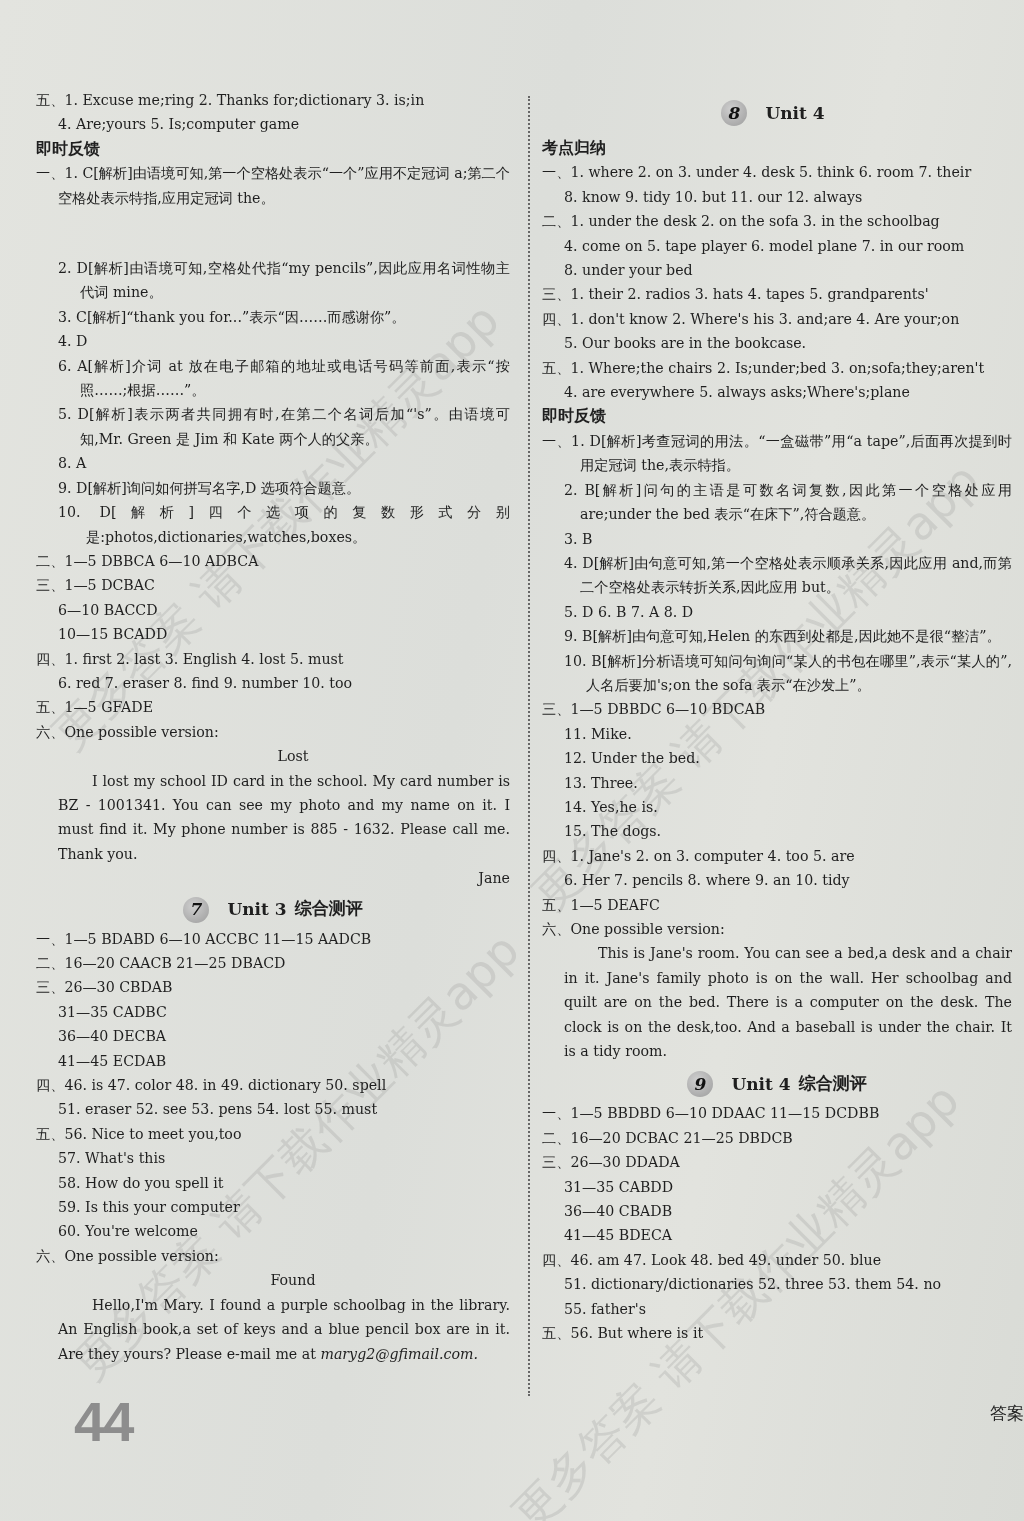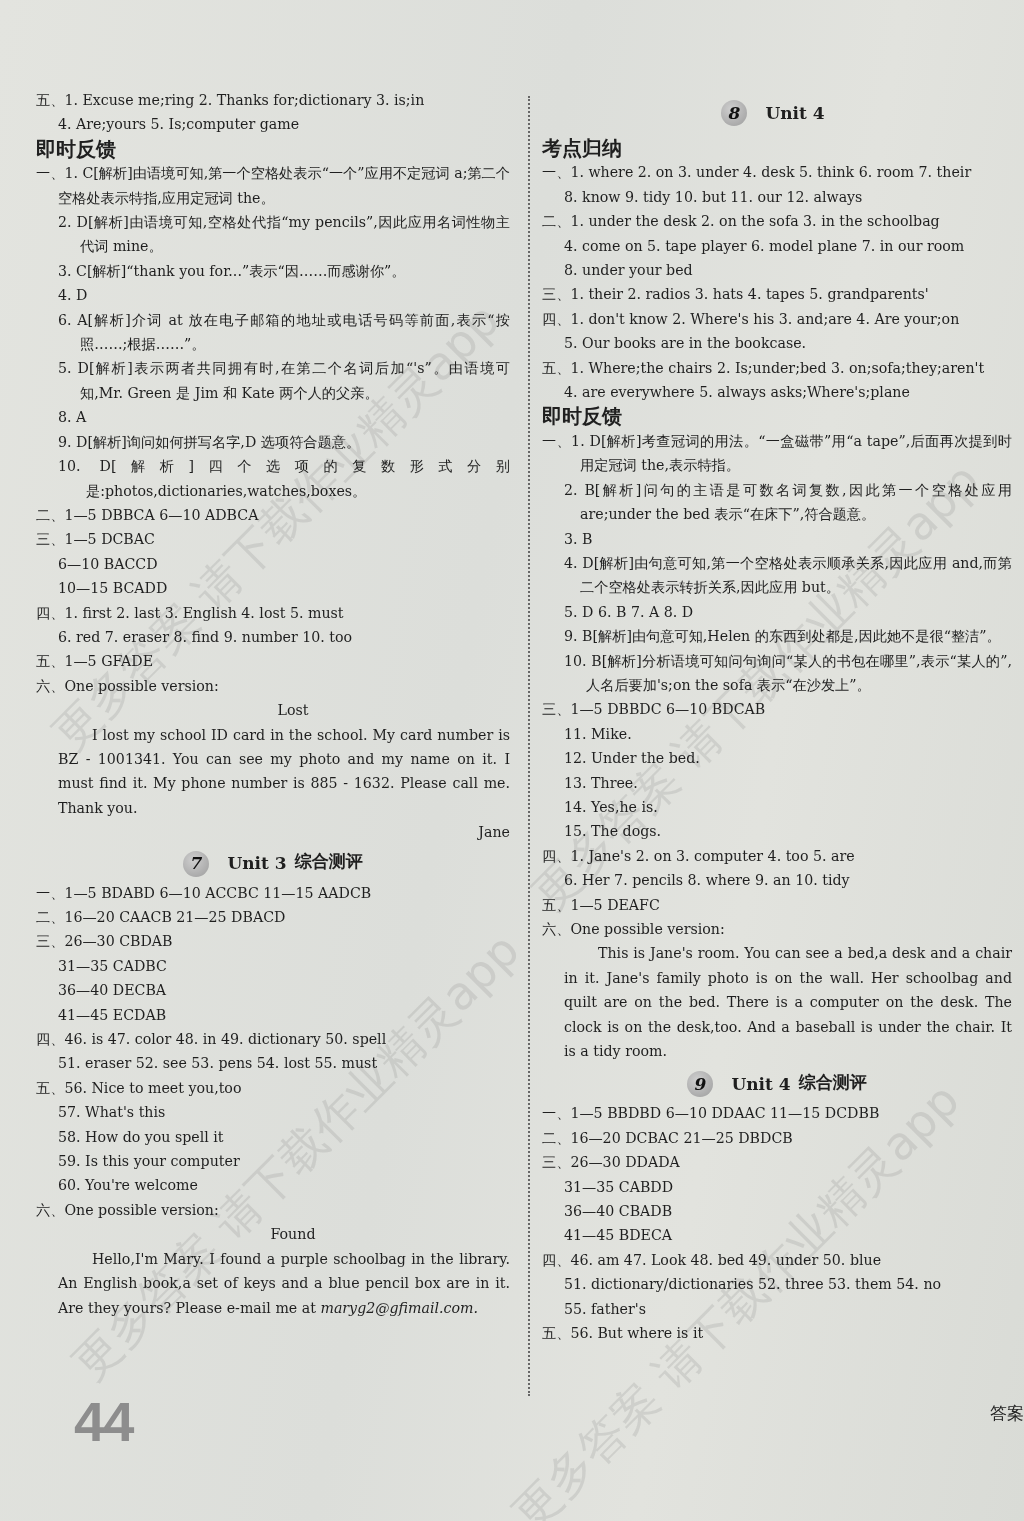--- a/index.html
+++ b/index.html
@@ -16,38 +16,38 @@
   }
   .col { position: absolute; top: 88px; font-size: 14.2px; line-height: 24.4px; }
   .col-left { left: 36px; width: 474px; }
   .col-right { left: 542px; width: 470px; }
   .divider {
     position: absolute; left: 528px; top: 96px; height: 1300px; width: 0;
     border-left: 2px dotted #666;
   }
   .line { white-space: nowrap; }
   .ind1 { padding-left: 22px; }
-  .zh-head { font-family: "DejaVu Sans", "Liberation Sans", sans-serif; font-weight: bold; font-size: 20px; }
+  .zh-head { font-family: "DejaVu Sans", "Liberation Sans", sans-serif; font-weight: bold; font-size: 16px; }
   .expl { white-space: normal; text-align: justify; }
   .essay-title { text-align: center; padding-left: 40px; }
   .essay-body { white-space: normal; text-align: justify; text-indent: 34px; padding-left: 22px; }
   .sign { text-align: right; }
   .unit-head {
     display: flex; align-items: center; justify-content: center;
     height: 34px; margin: 2px 0 0 0;
   }
   .badge {
     width: 26px; height: 26px; border-radius: 50%;
     background: radial-gradient(circle at 40% 35%, #cfcfcf, #9c9c9c);
     display: flex; align-items: center; justify-content: center;
     font-style: italic; font-weight: bold; font-size: 17px; color: #111;
     margin-right: 18px;
   }
   .unit-title { font-weight: bold; font-size: 17px; margin-right: 8px; }
-  .unit-sub { font-family: Liberation Mono, monospace; font-weight: bold; font-size: 17px; }
+  .unit-sub { font-family: Liberation Sans, sans-serif; font-weight: bold; font-size: 17px; }
   .page-number {
     position: absolute; left: 74px; top: 1380px;
     font-family: "Liberation Sans", "DejaVu Sans", sans-serif;
     font-weight: bold; font-size: 56px; line-height: 84px; color: #8d8d8d;
     letter-spacing: -2px;
   }
   .corner-label {
     position: absolute; right: 0; top: 1402px;
     font-family: "DejaVu Sans", "Liberation Sans", sans-serif; font-size: 17px; color: #222;
   }
@@ -68,21 +68,21 @@
   <div class="watermark" style="left:520px; top:880px;">更多答案 请下载作业精灵app</div>
   <div class="watermark" style="left:500px; top:1500px;">更多答案 请下载作业精灵app</div>
 
   <div class="divider"></div>
 
   <div class="col col-left">
     <div class="line">五、1. Excuse me;ring   2. Thanks for;dictionary   3. is;in</div>
     <div class="line ind1">4. Are;yours   5. Is;computer game</div>
     <div class="zh-head">即时反馈</div>
     <div class="expl" style="padding-left:22px; text-indent:-22px;">一、1. C[解析]由语境可知,第一个空格处表示“一个”应用不定冠词 a;第二个空格处表示特指,应用定冠词 the。</div>
-    <div class="expl ind1" style="padding-left:44px; text-indent:-22px;">2. D[解析]由语境可知,空格处代指“my pencils”,因此应用名词性物主代词 mine。</div>
+    <div class="expl ind1" style="padding-left:44px; text-indent:-22px;margin-top:46px;">2. D[解析]由语境可知,空格处代指“my pencils”,因此应用名词性物主代词 mine。</div>
     <div class="line ind1">3. C[解析]“thank you for...”表示“因……而感谢你”。</div>
     <div class="line ind1">4. D</div>
     <div class="expl" style="padding-left:44px; text-indent:-22px;">6. A[解析]介词 at 放在电子邮箱的地址或电话号码等前面,表示“按照……;根据……”。</div>
     <div class="expl" style="padding-left:44px; text-indent:-22px;">5. D[解析]表示两者共同拥有时,在第二个名词后加“'s”。由语境可知,Mr. Green 是 Jim 和 Kate 两个人的父亲。</div>
     <div class="line ind1">8. A</div>
     <div class="line ind1">9. D[解析]询问如何拼写名字,D 选项符合题意。</div>
     <div class="expl" style="padding-left:50px; text-indent:-28px;">10. D[解析]四个选项的复数形式分别是:photos,dictionaries,watches,boxes。</div>
 
     <div class="line">二、1—5 DBBCA   6—10 ADBCA</div>
     <div class="line">三、1—5 DCBAC</div>

